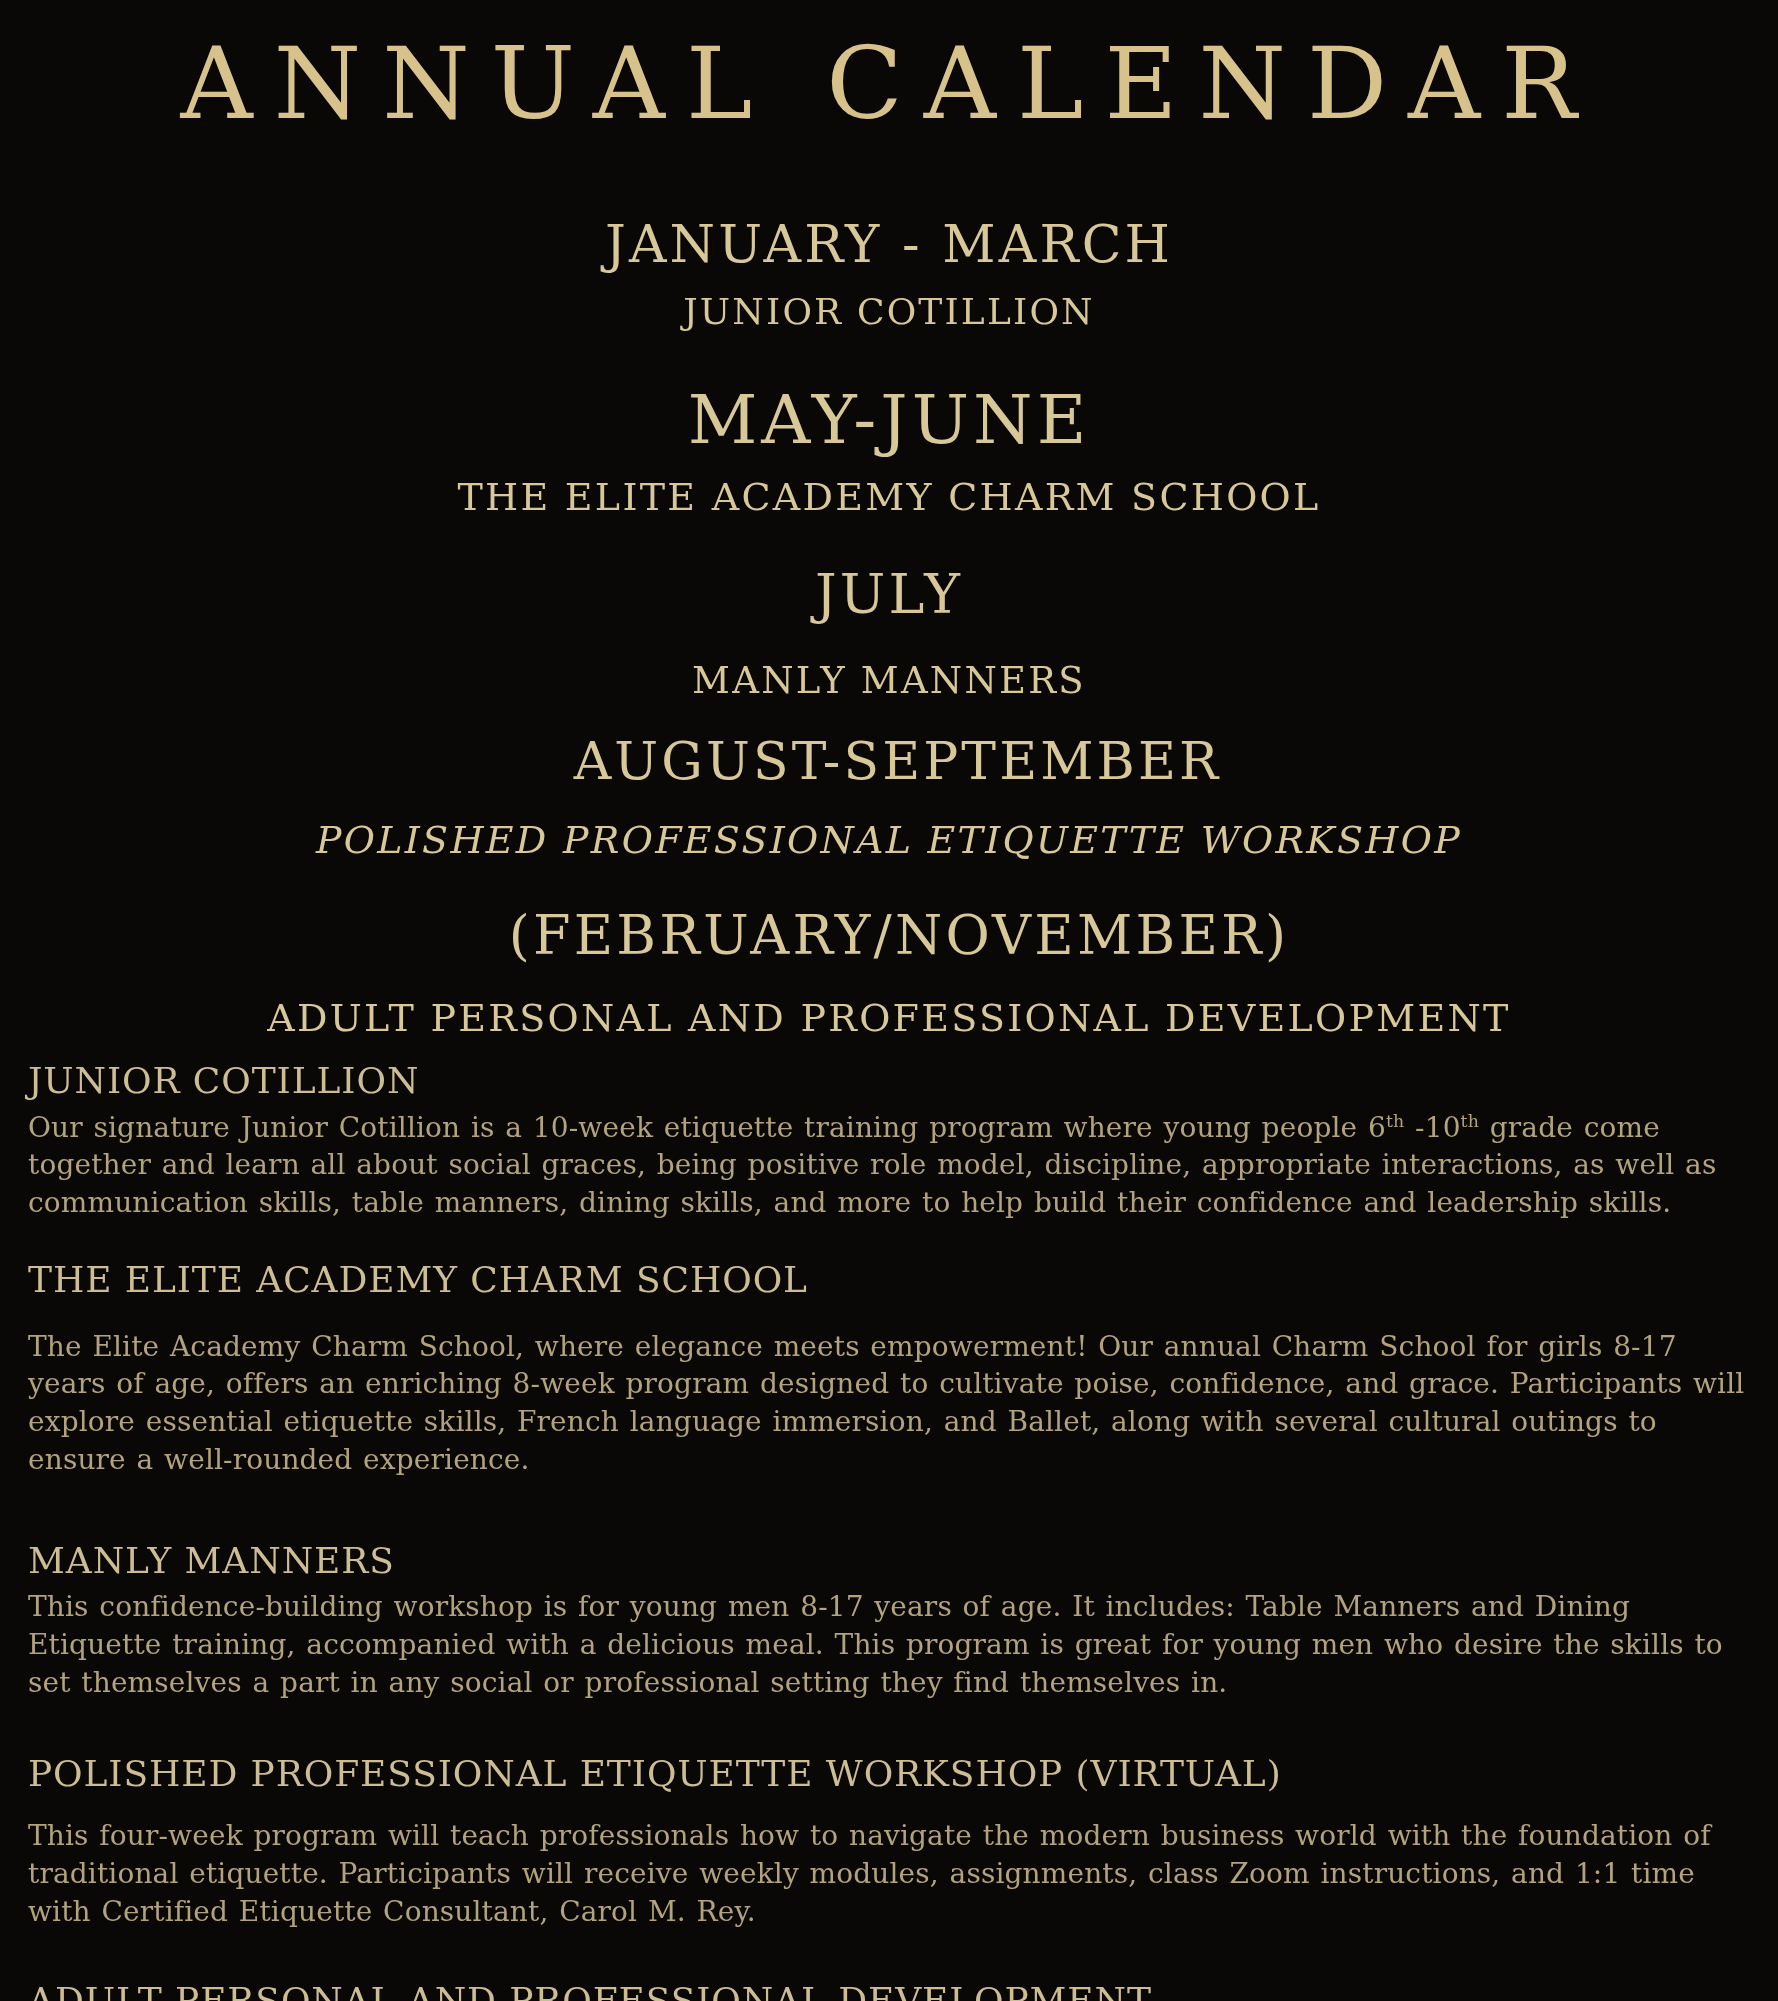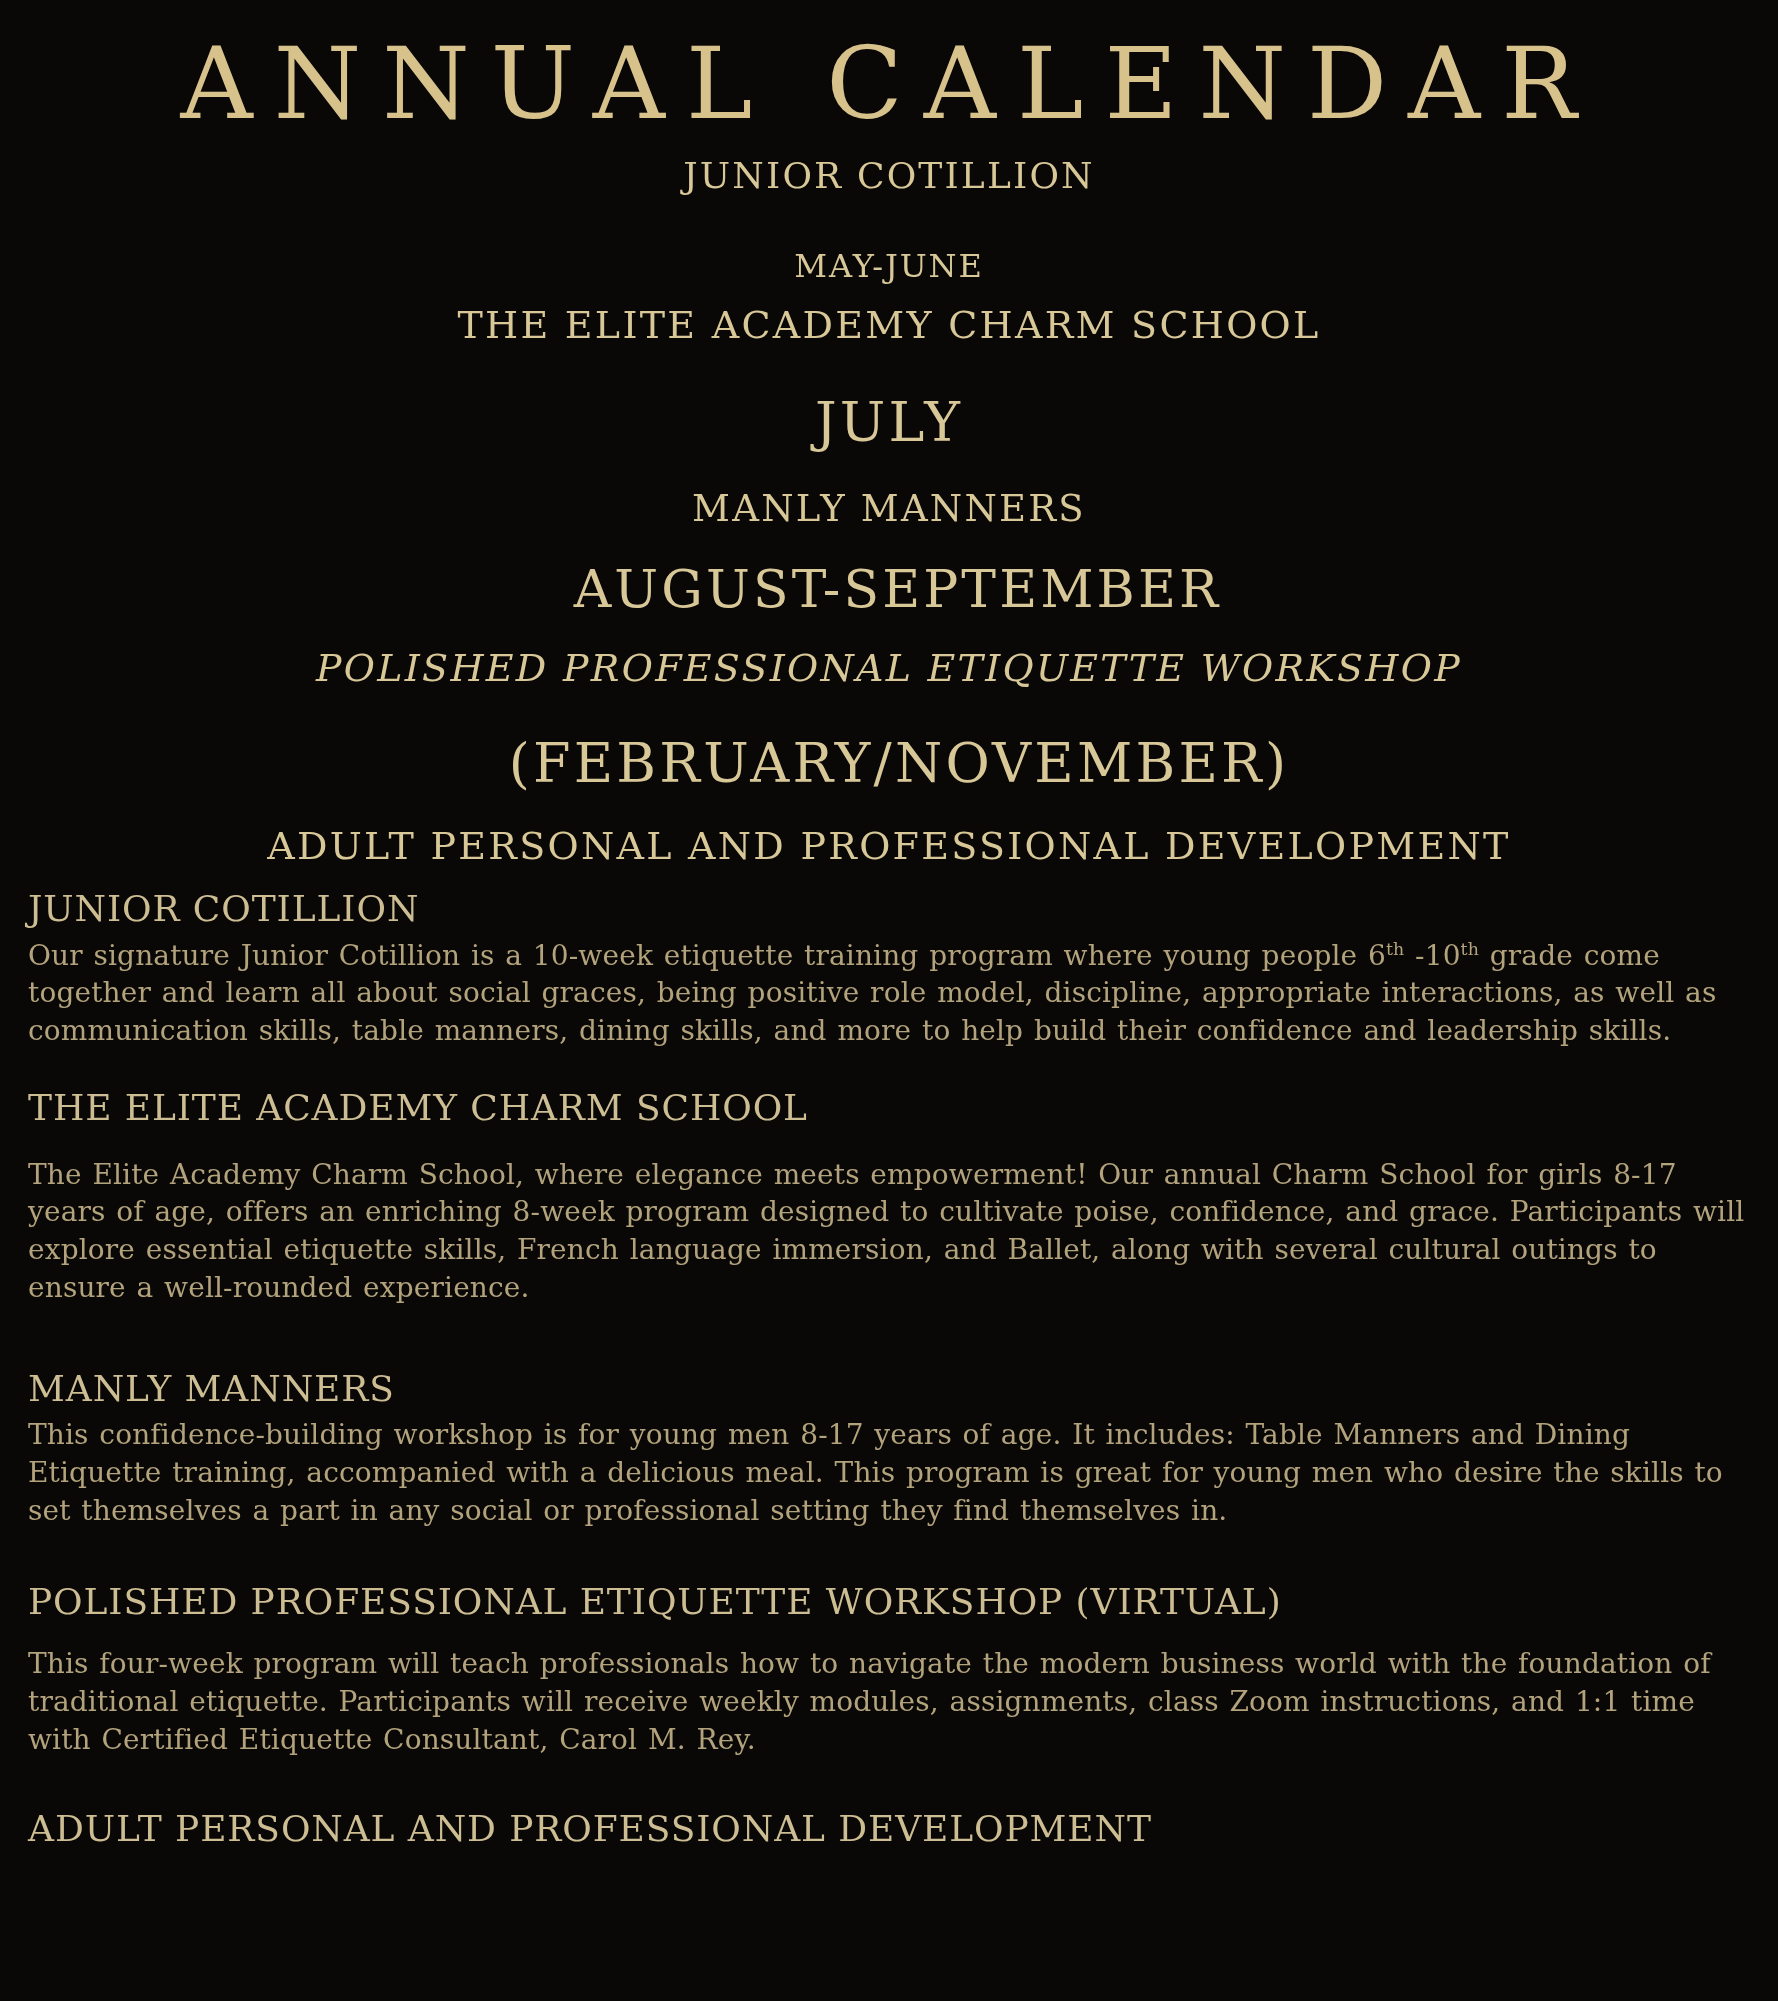--- a/index.html
+++ b/index.html
@@ -37,21 +37,21 @@
     line-height: 1;
     letter-spacing: 0.06em;
   }
   .program {
     font-weight: 400;
     line-height: 1;
     letter-spacing: 0.06em;
   }
   .e1 .period { font-size: 52px; margin-top: 84px; }
   .e1 .program { font-size: 36px; margin-top: 24px; }
-  .e2 .period { font-size: 32px; margin-top: 56px; }
+  .e2 .period { font-size: 68px; margin-top: 56px; }
   .e2 .program { font-size: 38px; margin-top: 24px; }
   .e3 .period { font-size: 54px; margin-top: 52px; }
   .e3 .program { font-size: 37px; margin-top: 40px; }
   .e4 .period { font-size: 52px; margin-top: 36px; padding-left: 17px; }
   .e4 .program { font-size: 38px; margin-top: 34px; font-style: italic; }
   .e5 .period { font-size: 54px; margin-top: 50px; padding-left: 20px; }
   .e5 .program { font-size: 38px; margin-top: 36px; }
 
   
   .sections {
@@ -93,20 +93,21 @@
 </style>
 </head>
 <body>
 
 <div class="page" style="--bg: #0a0807; --title: #d7c28c; --display: #d8c898; --heading: #cdbd92; --body: #b2a37c;">
 
   <h1 class="title">ANNUAL CALENDAR</h1>
 
   <div class="schedule">
     <div class="entry e1">
+      <div class="period">JANUARY - MARCH</div>
       <div class="program">JUNIOR COTILLION</div>
     </div>
     <div class="entry e2">
       <div class="period">MAY-JUNE</div>
       <div class="program">THE ELITE ACADEMY CHARM SCHOOL</div>
     </div>
     <div class="entry e3">
       <div class="period">JULY</div>
       <div class="program">MANLY MANNERS</div>
     </div>

